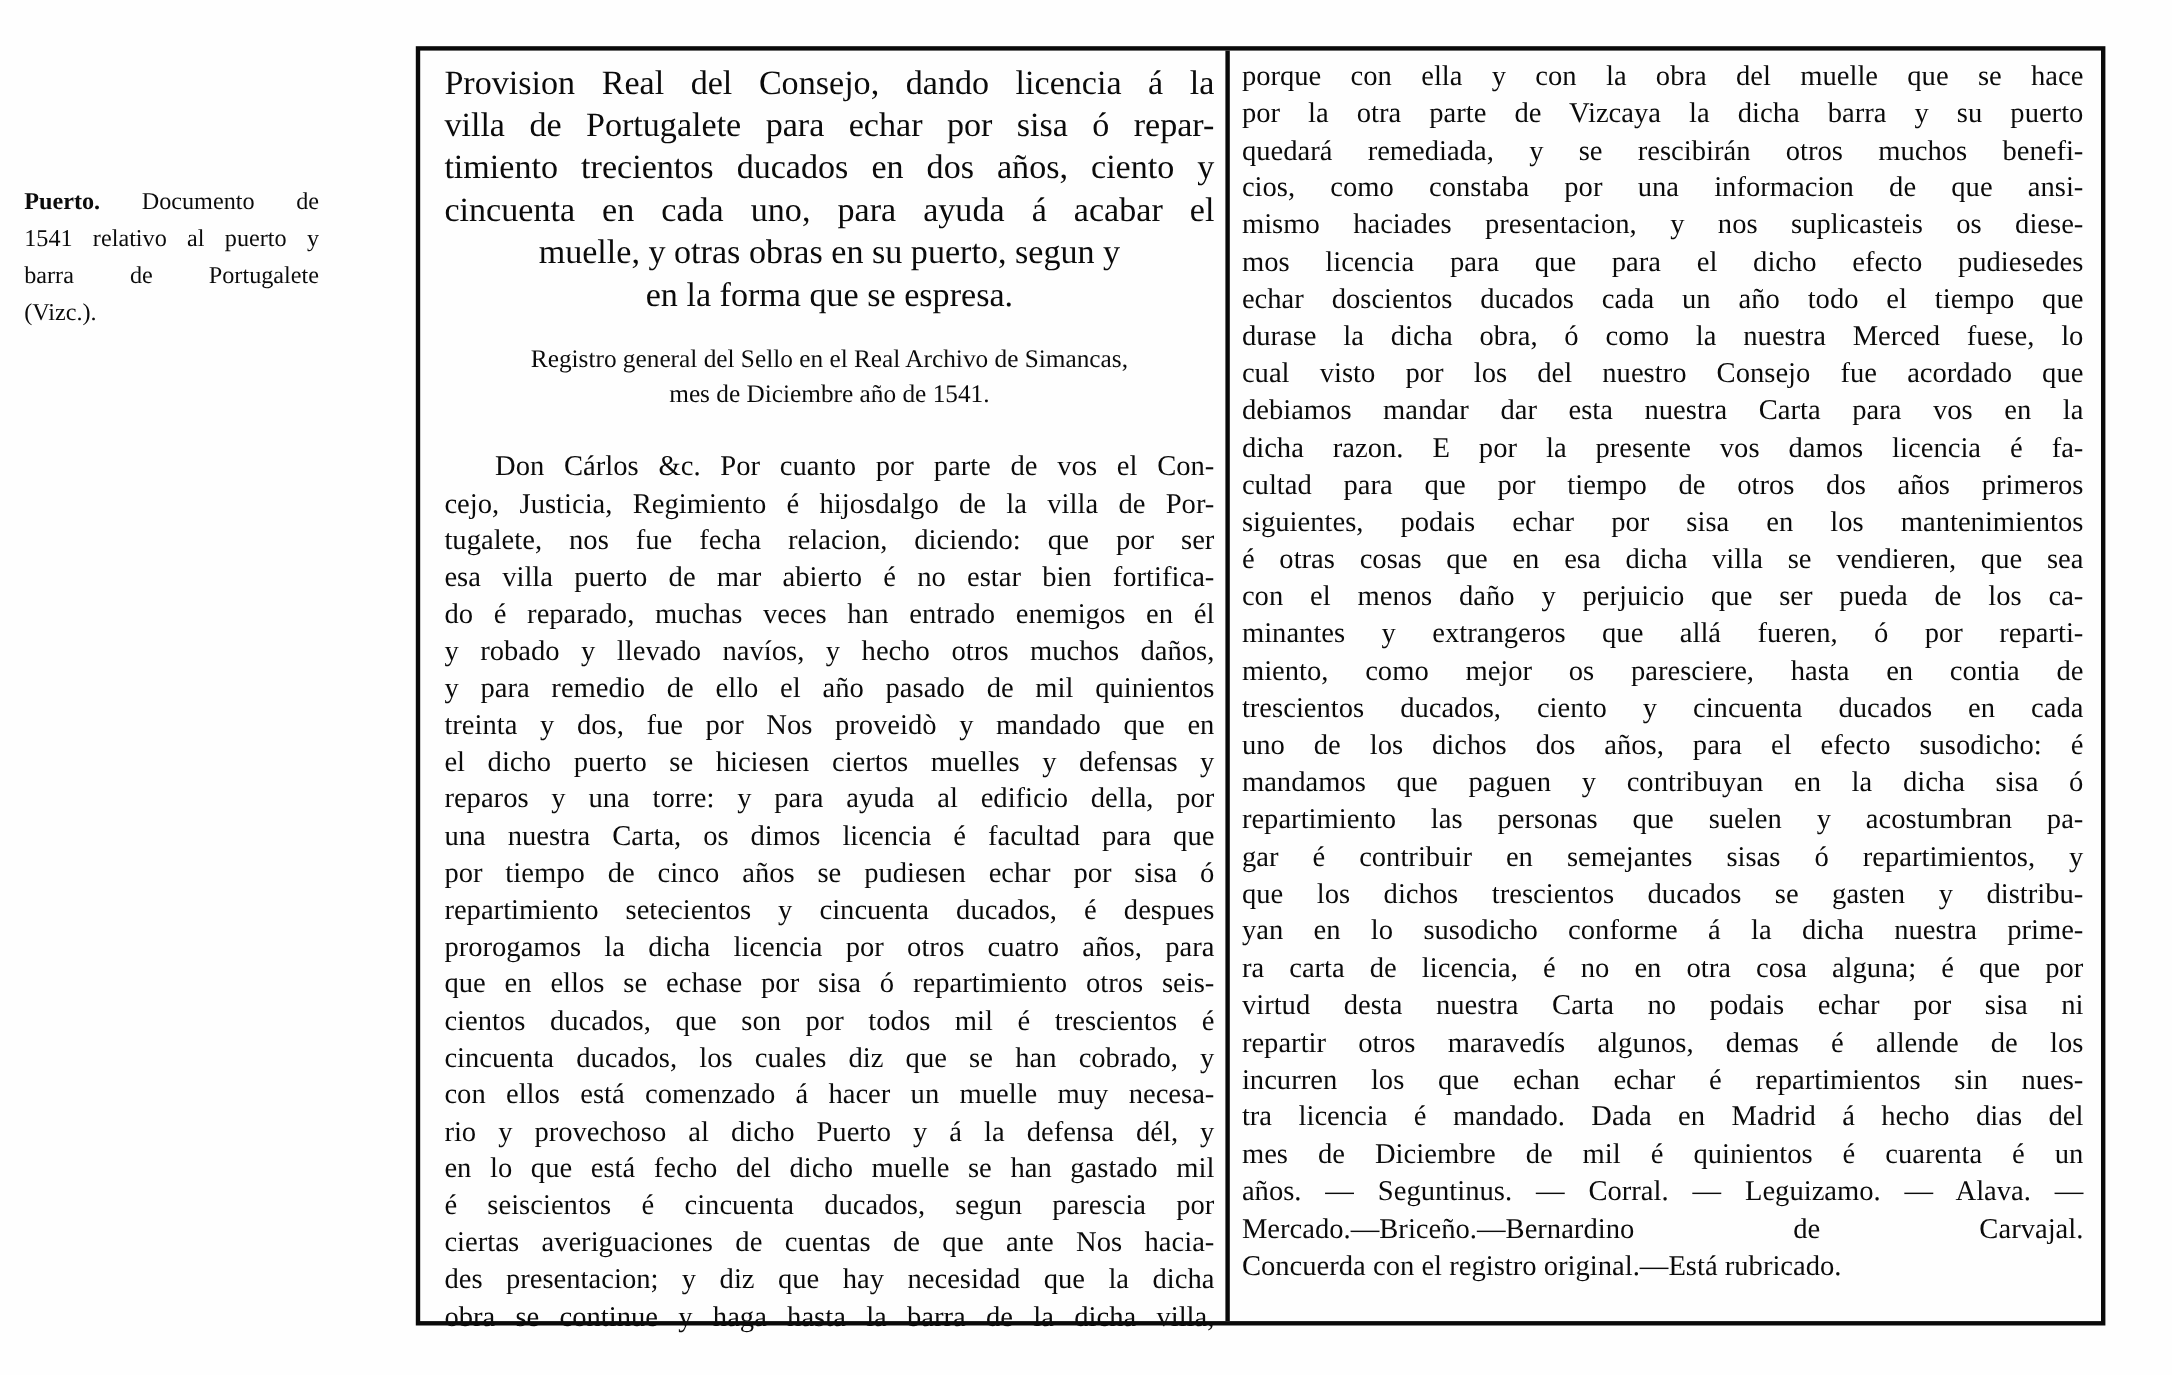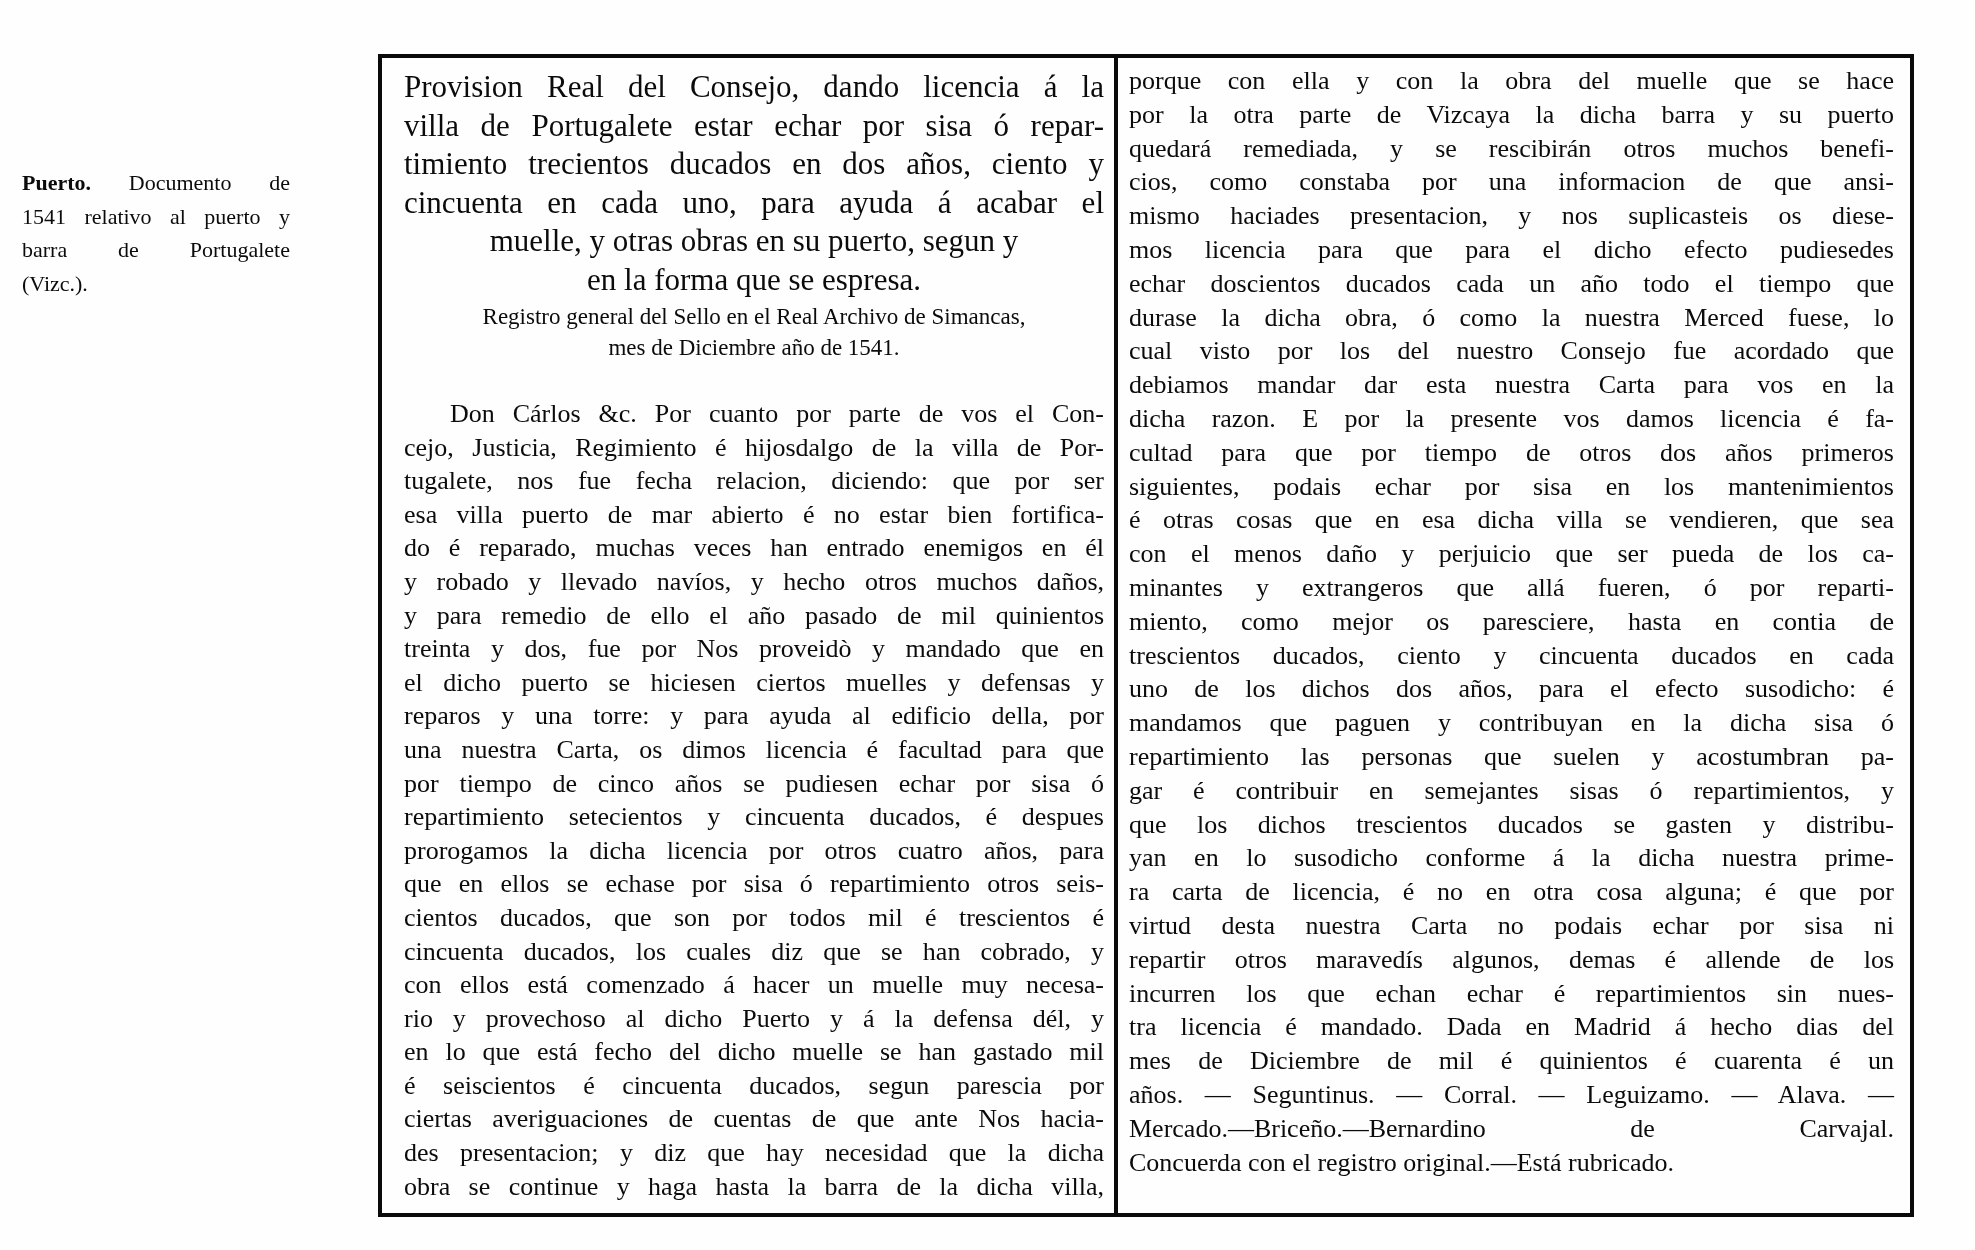--- a/index.html
+++ b/index.html
@@ -15,21 +15,21 @@
   .margin-note{
     position:absolute;left:22px;top:166px;width:268px;
     font-size:22px;line-height:33.5px;
   }
   .mn-first{ text-align:justify; text-align-last:justify; }
   .mn-line{ text-align:justify; text-align-last:justify; }
   .margin-note .mn-wrap .mn-line:last-child{ text-align-last:left; }
   .bold{ font-weight:bold; }
   
   .doc-frame{
-    position:absolute;left:378px;top:54px;
+    position:absolute;left:378px;top:42px;
     width:1536px;height:1163px;
     border:4px solid #0a0a0a;
     box-sizing:border-box;
     display:flex;
     background:#fefefe;
     justify-content:center;
   }
   .col{ box-sizing:border-box; height:100%; }
   .col-left{
     width:736px;
@@ -44,21 +44,21 @@
   .heading{ padding-top:4px; }
   .h-line{
     font-size:31px;line-height:38.5px;
     text-align:justify;text-align-last:justify;
   }
   .heading .h-line:nth-child(5),
   .heading .h-line:nth-child(6){
     text-align:center;text-align-last:center;
   }
   
-  .subheading{ margin-top:2px; }
+  .subheading{ margin-top:24px; }
   .sub-line{
     font-size:23px;line-height:31px;
     text-align:center;text-align-last:center;
   }
   
   .body-left{ margin-top:34px; }
   .b-line{
     font-size:26px;line-height:33.6px;
     text-align:justify;text-align-last:justify;
     white-space:normal;
@@ -87,21 +87,21 @@
         <div class="mn-line">barra de Portugalete</div>
         <div class="mn-line">(Vizc.).</div>
       </div>
   </div>
 
   <div class="doc-frame">
 
     <div class="col col-left">
       <div class="heading">
           <div class="h-line">Provision Real del Consejo, dando licencia á la</div>
-          <div class="h-line">villa de Portugalete estar echar por sisa ó repar-</div>
+          <div class="h-line">villa de Portugalete para echar por sisa ó repar-</div>
           <div class="h-line">timiento trecientos ducados en dos años, ciento y</div>
           <div class="h-line">cincuenta en cada uno, para ayuda á acabar el</div>
           <div class="h-line">muelle, y otras obras en su puerto, segun y</div>
           <div class="h-line">en la forma que se espresa.</div>
         </div>
       <div class="subheading">
           <div class="sub-line">Registro general del Sello en el Real Archivo de Simancas,</div>
           <div class="sub-line">mes de Diciembre año de 1541.</div>
         </div>
       <div class="body body-left">

